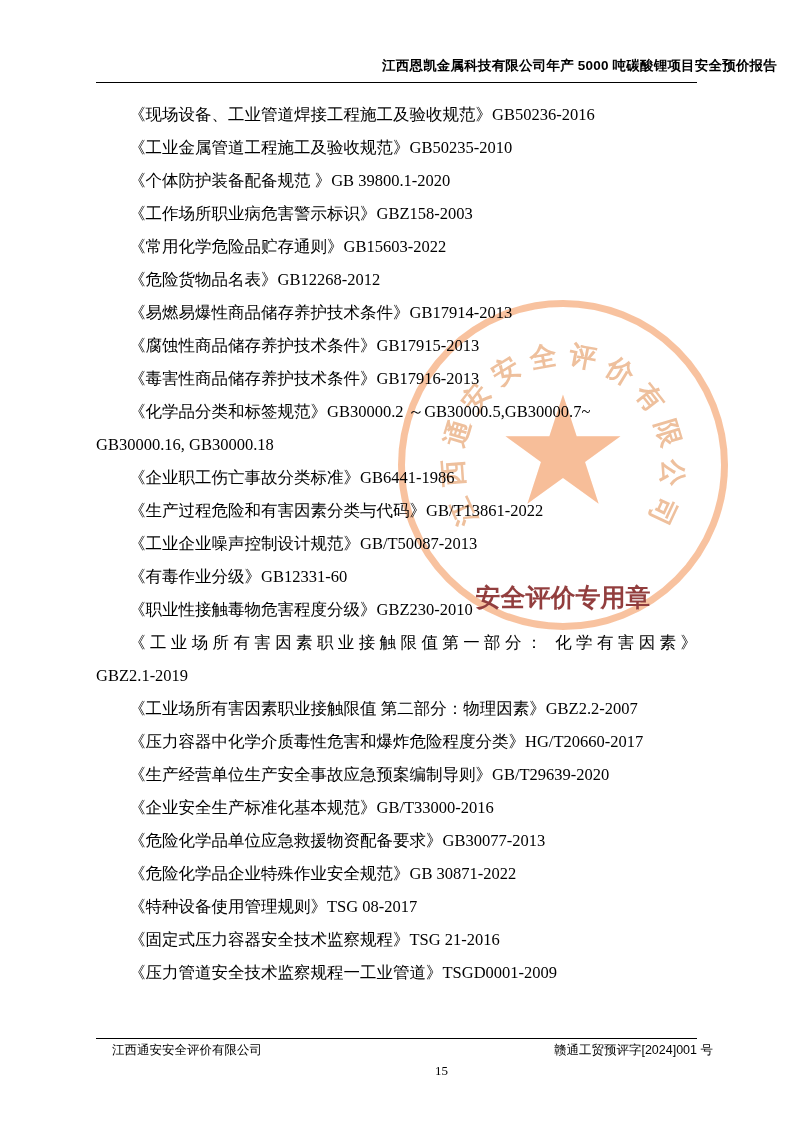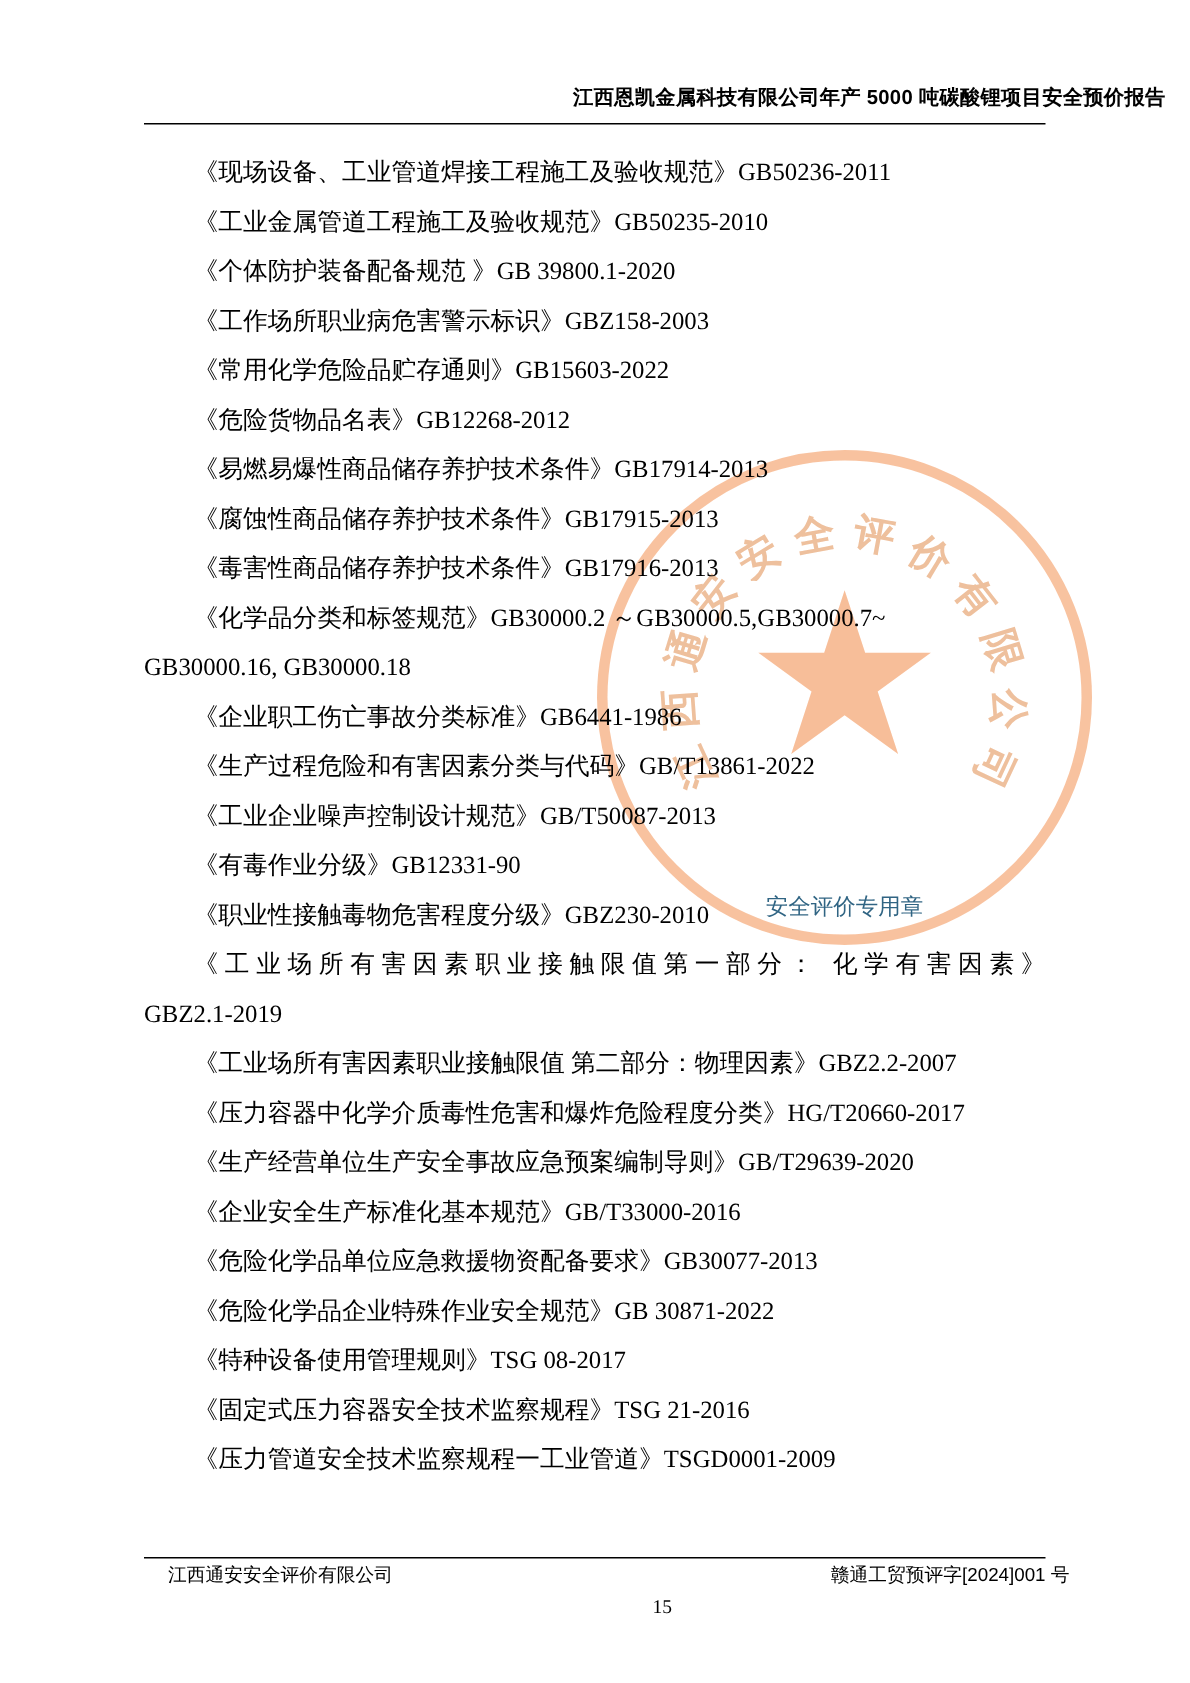--- a/index.html
+++ b/index.html
@@ -74,23 +74,23 @@
     font-size: 27px;
     font-weight: bold;
     transform-origin: 0 0;
     white-space: pre;
   }
   .wm-bottom-text {
     position: absolute;
     left: 50%;
     bottom: 16px;
     transform: translateX(-50%);
-    font-size: 15px;
-    font-weight: normal;
-    color: #0c4a6e;
+    font-size: 25px;
+    font-weight: bold;
+    color: #7f1d1d;
     font-family: "Liberation Sans", sans-serif;
     white-space: nowrap;
   }
 
   
   .doc-header {
     position: absolute;
     left: 0;
     top: 56px;
     width: 732px;
@@ -210,35 +210,35 @@
       <div class="wm-bottom-text">安全评价专用章</div>
     </div>
   </div>
 
   <div class="doc-header">
     <span class="title">江西恩凯金属科技有限公司年产 5000 吨碳酸锂项目安全预价报告</span>
   </div>
   <div class="header-rule"></div>
 
   <div class="content" id="body-content">
-      <p class="para">《现场设备、工业管道焊接工程施工及验收规范》GB50236-2011</p>
+      <p class="para">《现场设备、工业管道焊接工程施工及验收规范》GB50236-2016</p>
       <p class="para">《工业金属管道工程施工及验收规范》GB50235-2010</p>
       <p class="para">《个体防护装备配备规范 》GB 39800.1-2020</p>
       <p class="para">《工作场所职业病危害警示标识》GBZ158-2003</p>
       <p class="para">《常用化学危险品贮存通则》GB15603-2022</p>
       <p class="para">《危险货物品名表》GB12268-2012</p>
       <p class="para">《易燃易爆性商品储存养护技术条件》GB17914-2013</p>
       <p class="para">《腐蚀性商品储存养护技术条件》GB17915-2013</p>
       <p class="para">《毒害性商品储存养护技术条件》GB17916-2013</p>
       <p class="para">《化学品分类和标签规范》GB30000.2 ～GB30000.5,GB30000.7~</p>
       <p class="para cont">GB30000.16, GB30000.18</p>
       <p class="para">《企业职工伤亡事故分类标准》GB6441-1986</p>
       <p class="para">《生产过程危险和有害因素分类与代码》GB/T13861-2022</p>
       <p class="para">《工业企业噪声控制设计规范》GB/T50087-2013</p>
-      <p class="para">《有毒作业分级》GB12331-90</p>
+      <p class="para">《有毒作业分级》GB12331-60</p>
       <p class="para">《职业性接触毒物危害程度分级》GBZ230-2010</p>
       <p class="para justify">《工业场所有害因素职业接触限值第一部分： 化学有害因素》</p>
       <p class="para cont">GBZ2.1-2019</p>
       <p class="para">《工业场所有害因素职业接触限值 第二部分：物理因素》GBZ2.2-2007</p>
       <p class="para">《压力容器中化学介质毒性危害和爆炸危险程度分类》HG/T20660-2017</p>
       <p class="para">《生产经营单位生产安全事故应急预案编制导则》GB/T29639-2020</p>
       <p class="para">《企业安全生产标准化基本规范》GB/T33000-2016</p>
       <p class="para">《危险化学品单位应急救援物资配备要求》GB30077-2013</p>
       <p class="para">《危险化学品企业特殊作业安全规范》GB 30871-2022</p>
       <p class="para">《特种设备使用管理规则》TSG 08-2017</p>

